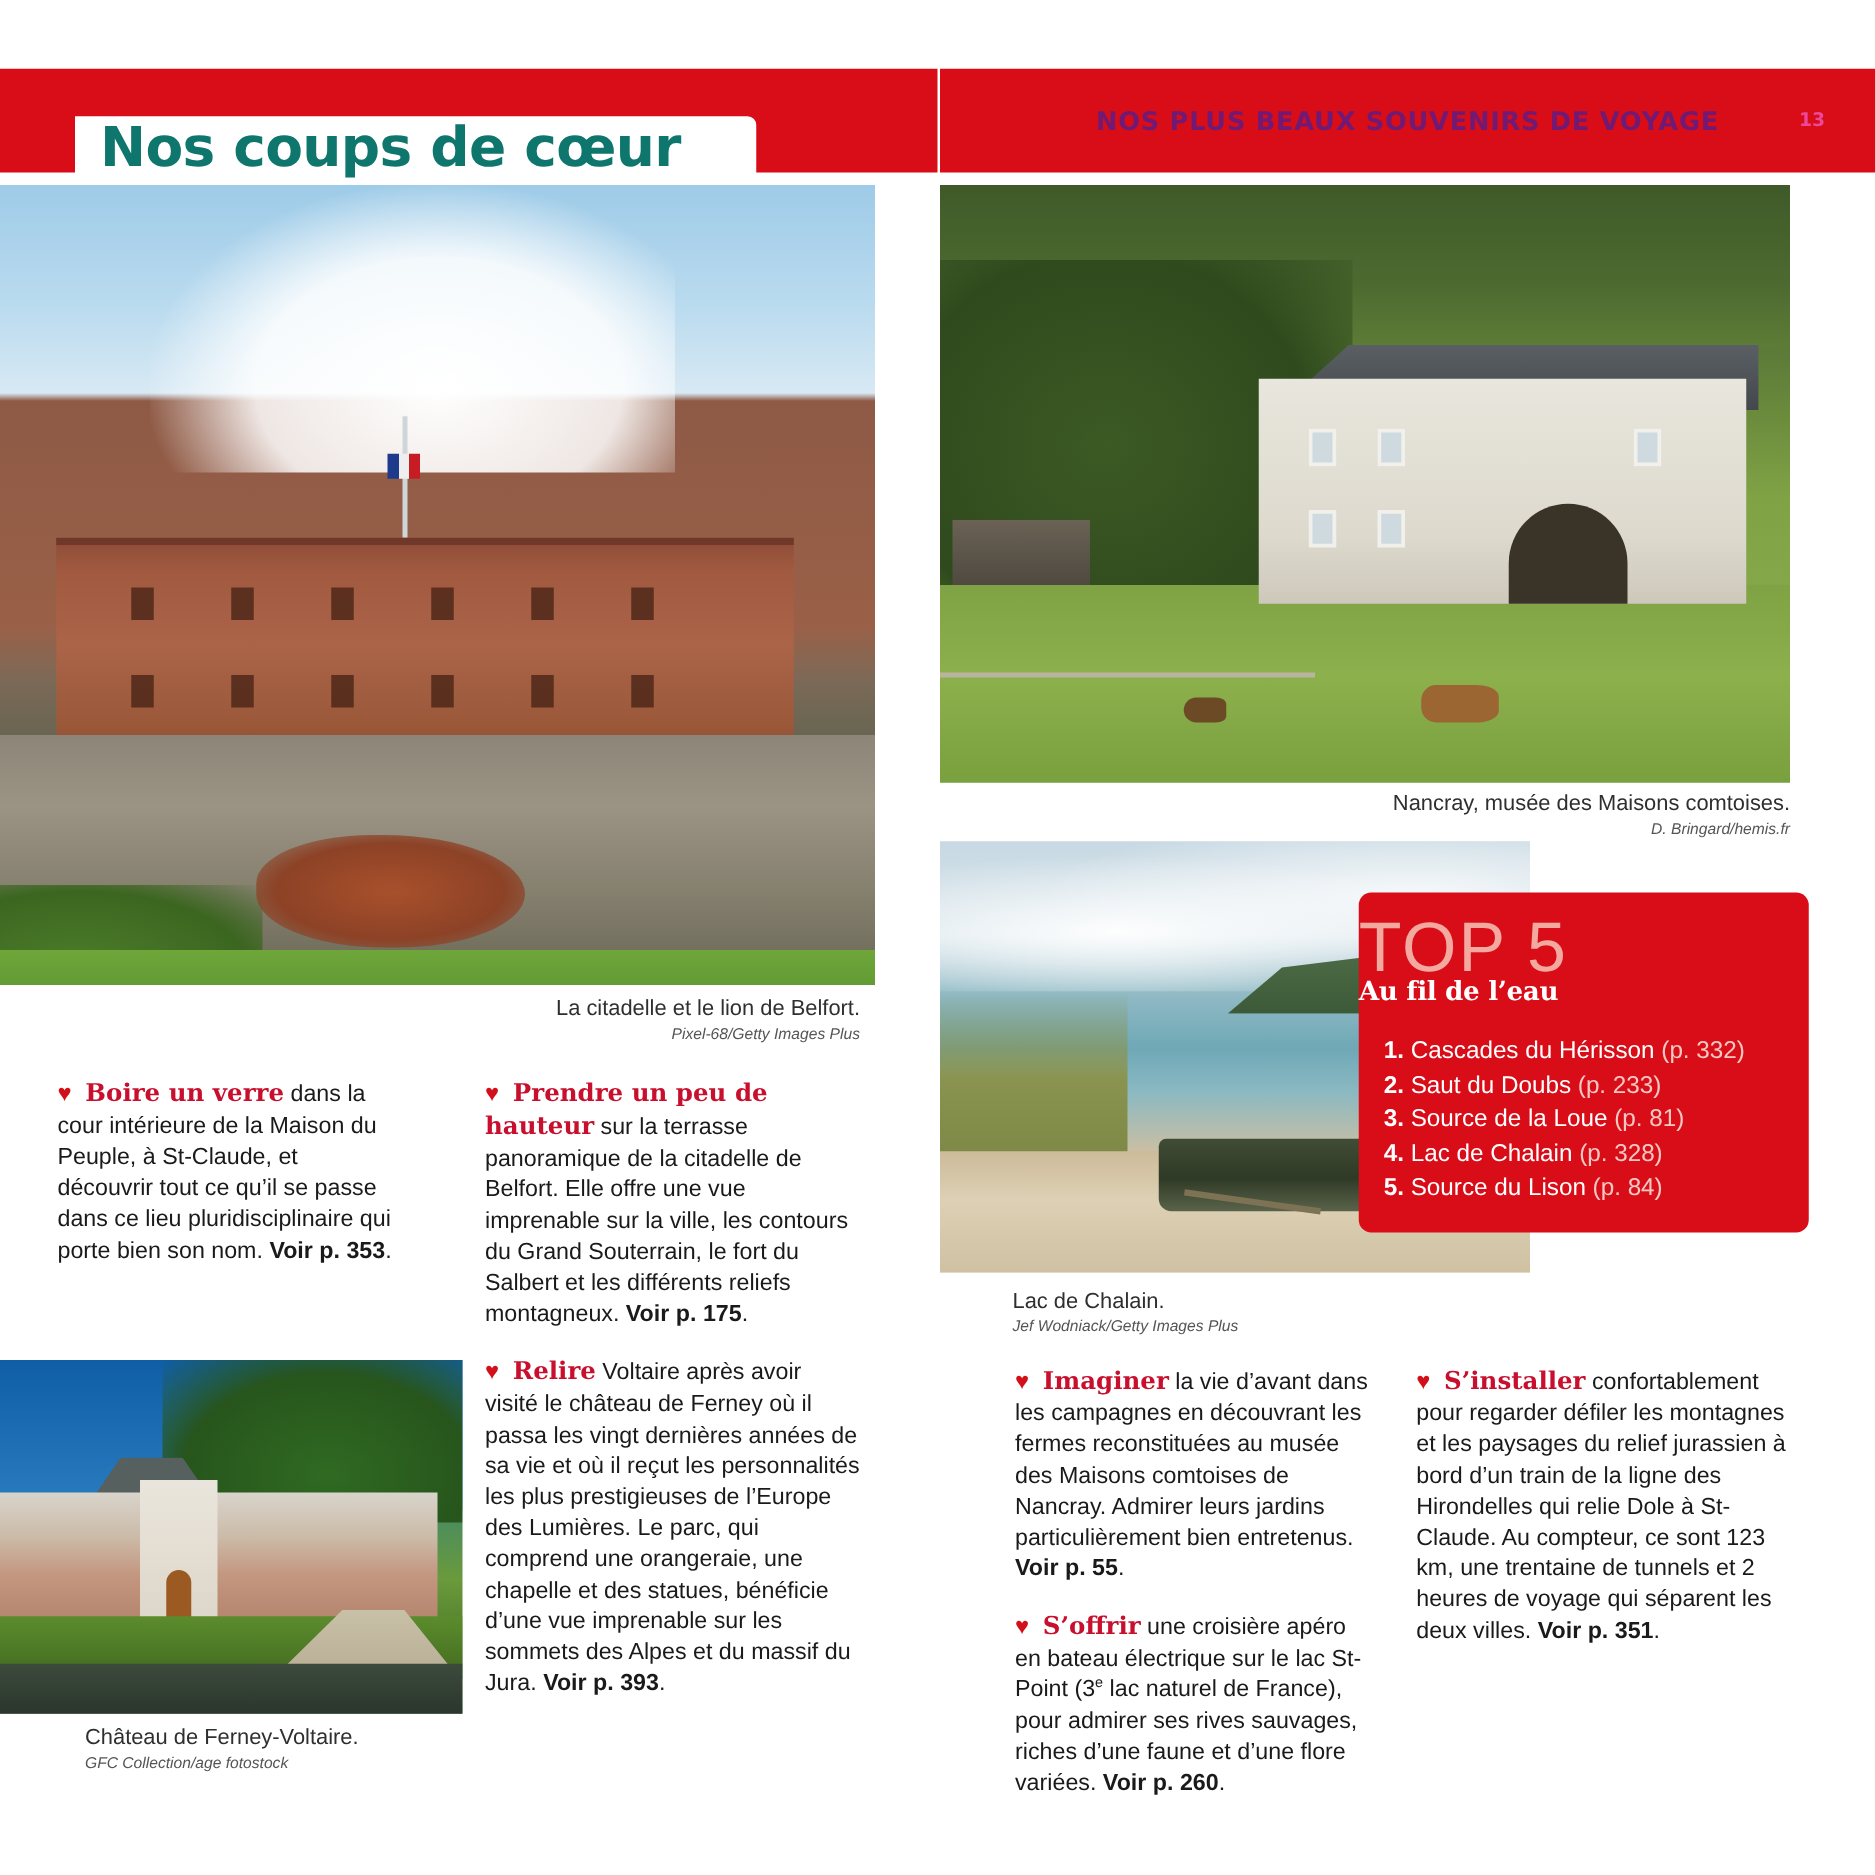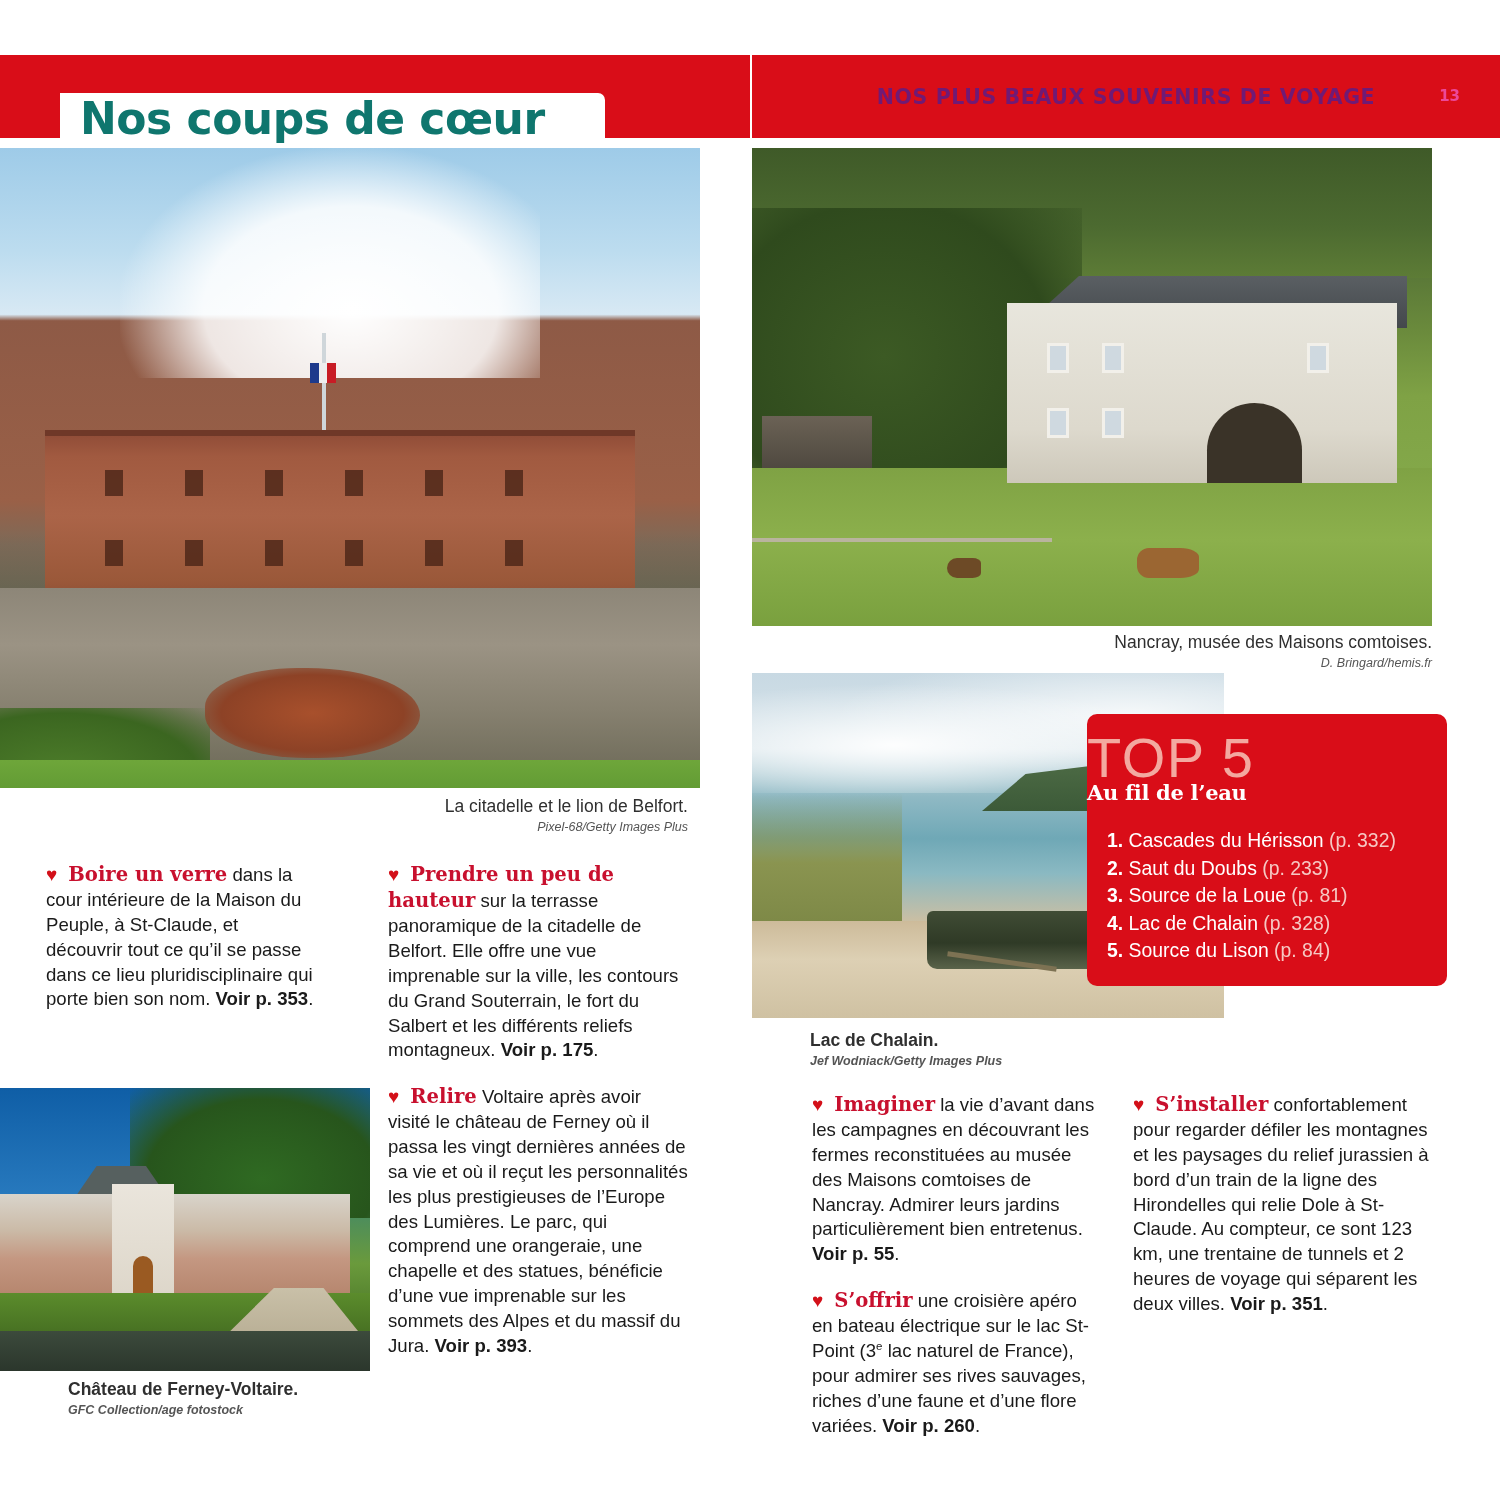--- a/index.html
+++ b/index.html
@@ -229,21 +229,21 @@
   .caption .cap-title {
     font-family: "Liberation Sans", sans-serif;
     font-size: 17.5px; color: #2f2f2f; line-height: 1.25;
   }
   .caption .cap-credit {
     font-family: "Liberation Sans", sans-serif;
     font-size: 12.5px; color: #555555; font-style: italic; line-height: 1.3;
     margin-top: 1px;
   }
   .caption.right { text-align: right; }
-  .caption.left { text-align: left; font-weight: bold; }
+  .caption.left { text-align: left; }
 
   #caption-belfort { left: 0; top: 796px; width: 688px; }
   #caption-nancray { left: 752px; top: 632px; width: 680px; }
   #caption-chalain { left: 810px; top: 1030px; width: 420px; }
   #caption-ferney  { left: 68px; top: 1379px; width: 420px; }
 
   
   .col { position: absolute; }
   .para {
     font-family: "Liberation Sans", sans-serif;

